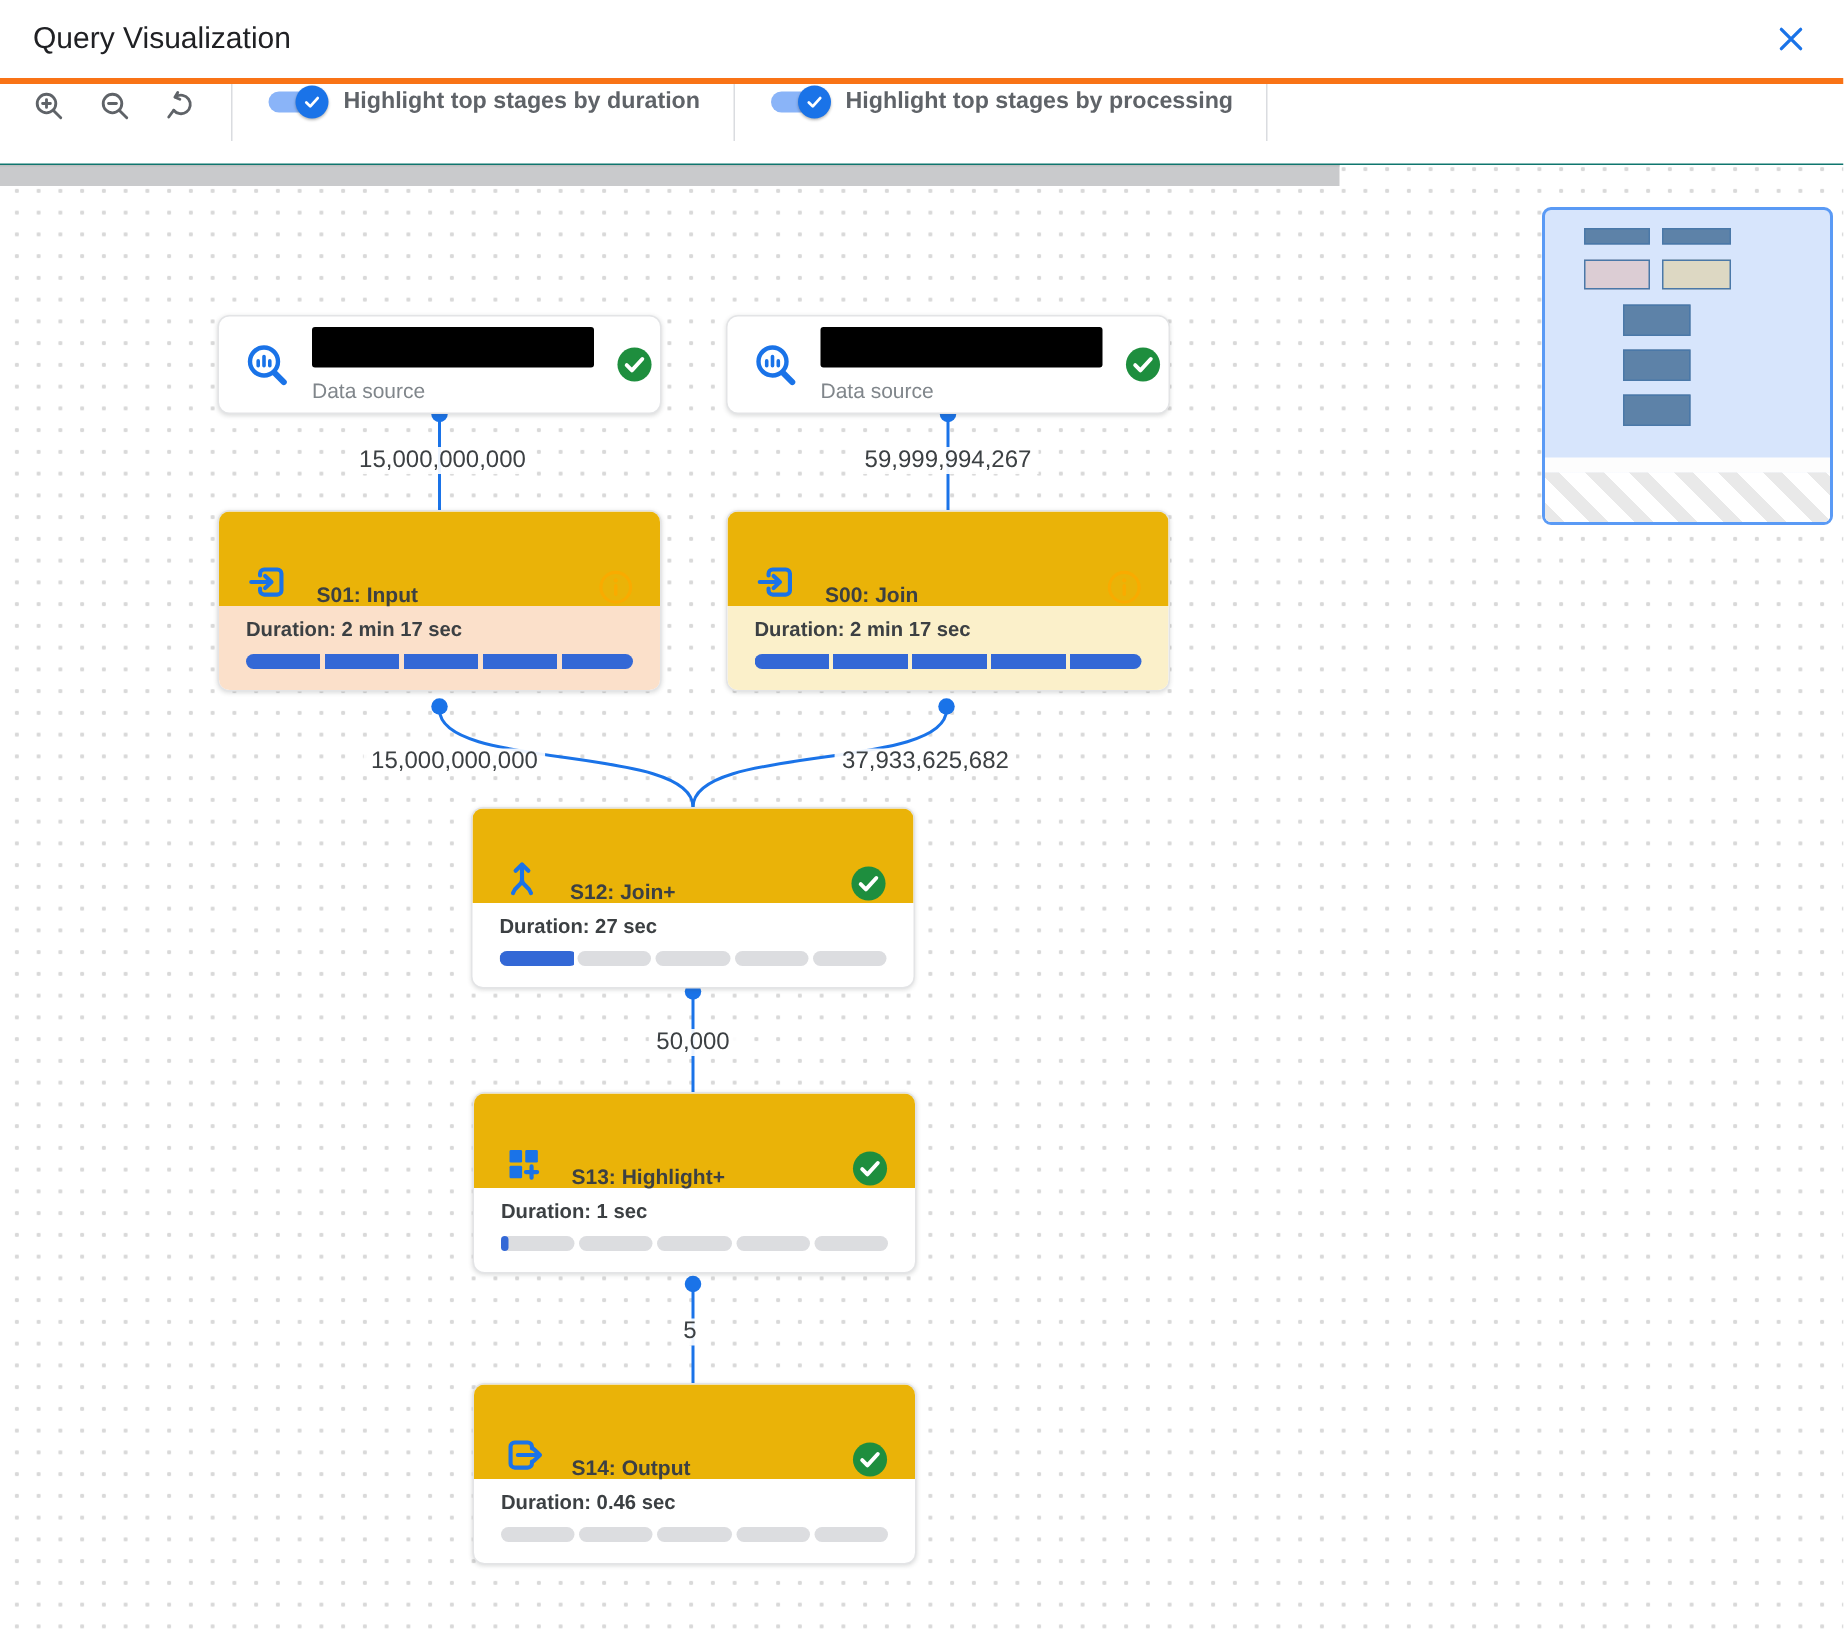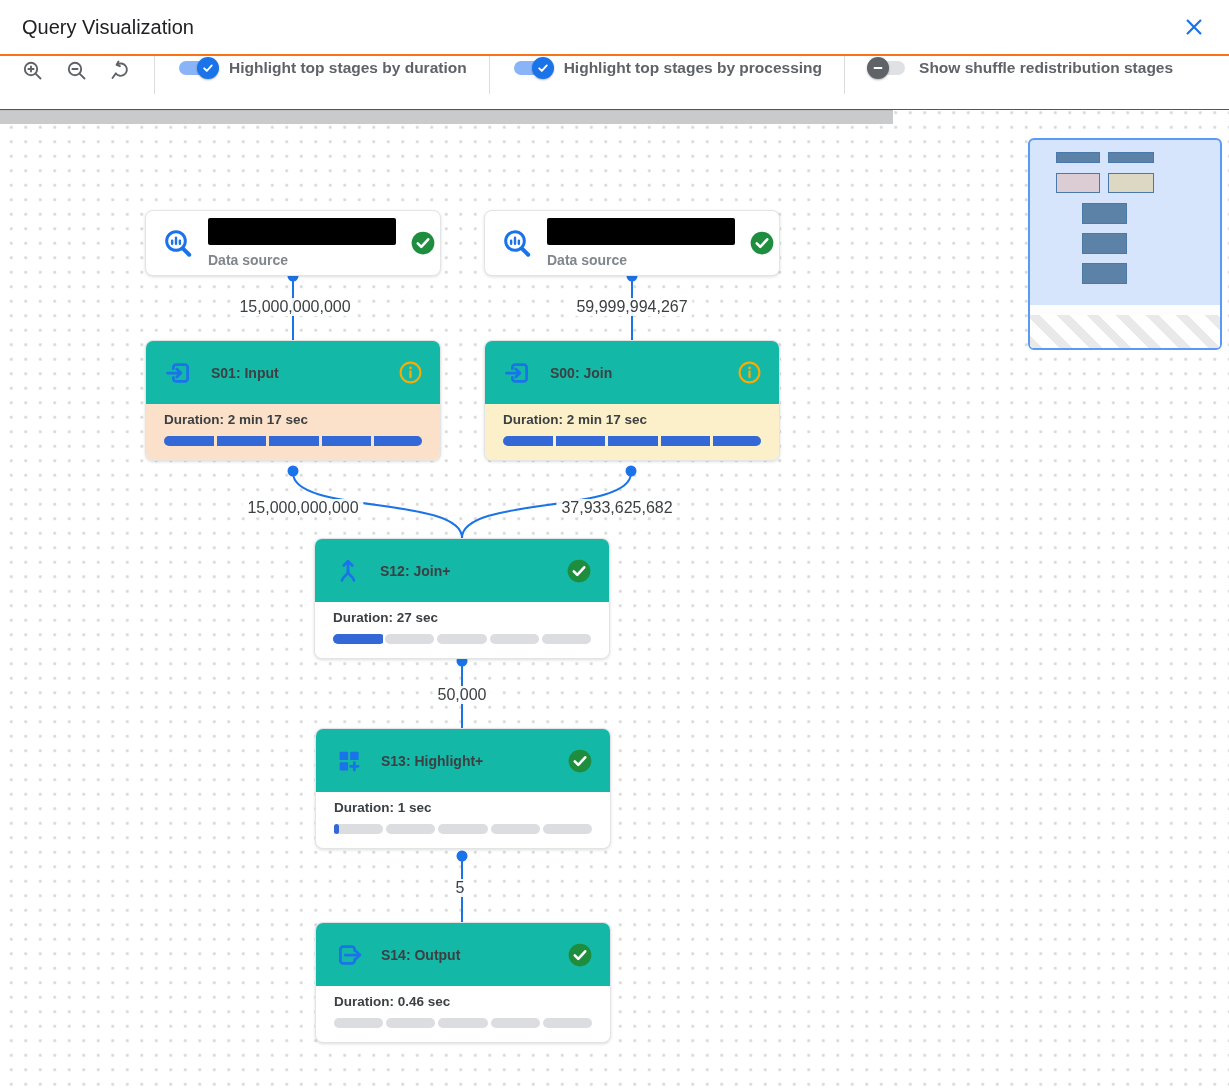--- a/index.html
+++ b/index.html
@@ -1,21 +1,21 @@
 <!DOCTYPE html>
 <html><head>
 <meta charset="utf-8">
 <style>
   * { margin:0; padding:0; box-sizing:border-box; }
   html,body { width:1229px; height:1090px; overflow:hidden; background:#fff;
     font-family:"Liberation Sans", sans-serif; color:#3c4043; }
 
   
   .hdr { height:56px; display:flex; align-items:center; justify-content:space-between;
-    padding:0 22px; border-bottom:2px solid #f97316; background:#fff; }
+    padding:0 22px; border-bottom:4px solid #f97316; background:#fff; }
   .hdr-title { font-size:20px; color:#202124; font-weight:400; }
   .close-btn { width:26px; height:26px; border:none; background:none; cursor:pointer;
     display:flex; align-items:center; justify-content:center; }
 
   
   .tbar { height:54px; display:flex; align-items:flex-start; background:#fff;
     border-bottom:1px solid #0f766e; padding:0 10px 0 14px; }
   .zoom-group { display:flex; align-items:center; gap:14px; padding:0 14px 0 4px; }
   .tool-btn { width:30px; height:30px; border:none; background:none; cursor:pointer;
     display:flex; align-items:center; justify-content:center; }
@@ -42,26 +42,26 @@
 
   .edge-label { position:absolute; transform:translate(-50%,-50%); z-index:2;
     font-size:16px; color:#3c4043; background:rgba(255,255,255,.92); padding:0 5px;
     white-space:nowrap; }
 
   
   .node { position:absolute; width:296px; background:#fff; border:1px solid #e3e4e6;
     border-radius:8px; box-shadow:0 1px 3px rgba(60,64,67,.18); z-index:3; overflow:hidden;
     cursor:pointer; }
   .ds-node { height:66px; display:flex; align-items:center; padding:0 16px; gap:14px; }
-  .ds-node .ds-text { flex:1; display:flex; flex-direction:column; gap:7px;font-weight:bold; }
+  .ds-node .ds-text { flex:1; display:flex; flex-direction:column; gap:7px; }
   .redacted { height:27px; width:188px; background:#000; border-radius:2px; }
   .ds-sub { font-size:14px; color:#80868b; }
 
-  .node-head { height:63px; display:flex; align-items:center; gap:16px; padding:0 17px;
-    background:#14b8a6; }
+  .node-head { height:63px; display:flex; align-items:flex-end; gap:16px; padding:0 17px;
+    background:#eab308; }
   .ntitle { flex:1; font-size:14px; font-weight:700; color:#3c4043; }
   .node-body { padding:8px 18px 14px 18px; }
   .band-duration { background:#fbe0ca; }
   .band-processing { background:#fbf0ca; }
   .dur-label { font-size:13.5px; font-weight:700; color:#3c4043; margin-bottom:9px; }
   .bar { position:relative; height:10px; }
   .seg-track { display:flex; gap:3px; height:10px; }
   .seg { flex:1; background:#dcdde0; border-radius:5px; }
   .band-duration .seg, .band-processing .seg { background:transparent; }
   .fill { position:absolute; left:0; top:0; height:10px; border-radius:5px;
@@ -138,31 +138,20 @@
       <div class="knob">
         <svg width="14" height="14" viewBox="0 0 24 24" fill="none" stroke="#fff" stroke-width="3.2" stroke-linecap="round" stroke-linejoin="round">
             <path d="M5.5 12.5 L10 17 L18.5 7.5"></path>
           </svg>
       </div>
     </div>
     <span class="tgl-label">Highlight top stages by processing</span>
   </div>
   <div class="vdiv"></div>
 
-  <div class="tgl-group">
-    <div class="switch off">
-      <div class="track"></div>
-      <div class="knob">
-        <svg width="14" height="14" viewBox="0 0 24 24" fill="none" stroke="#fff" stroke-width="3.2" stroke-linecap="round">
-            <path d="M6 12 H18"></path>
-          </svg>
-      </div>
-    </div>
-    <span class="tgl-label">Show shuffle redistribution stages</span>
-  </div>
 </div>
 
 <div class="canvas">
   <div class="hscroll"></div>
 
   <svg class="edges-svg" width="1229" height="980" viewBox="0 0 1229 980">
     <g stroke="#1a73e8" stroke-width="2" fill="none">
       <line x1="293" y1="166" x2="293" y2="230"></line>
       <line x1="632" y1="166" x2="632" y2="230"></line>
       <path d="M293 363 C293 404, 462 386, 462 428"></path>

